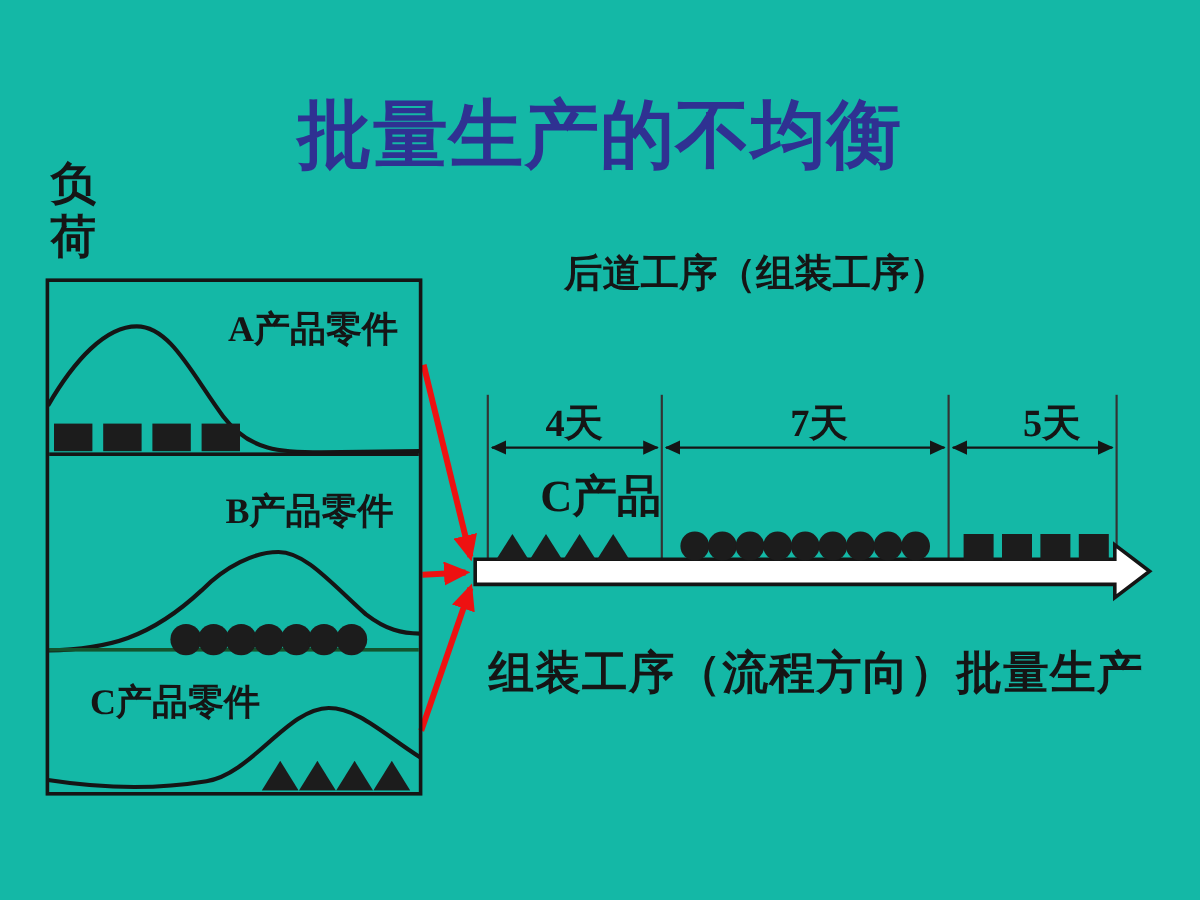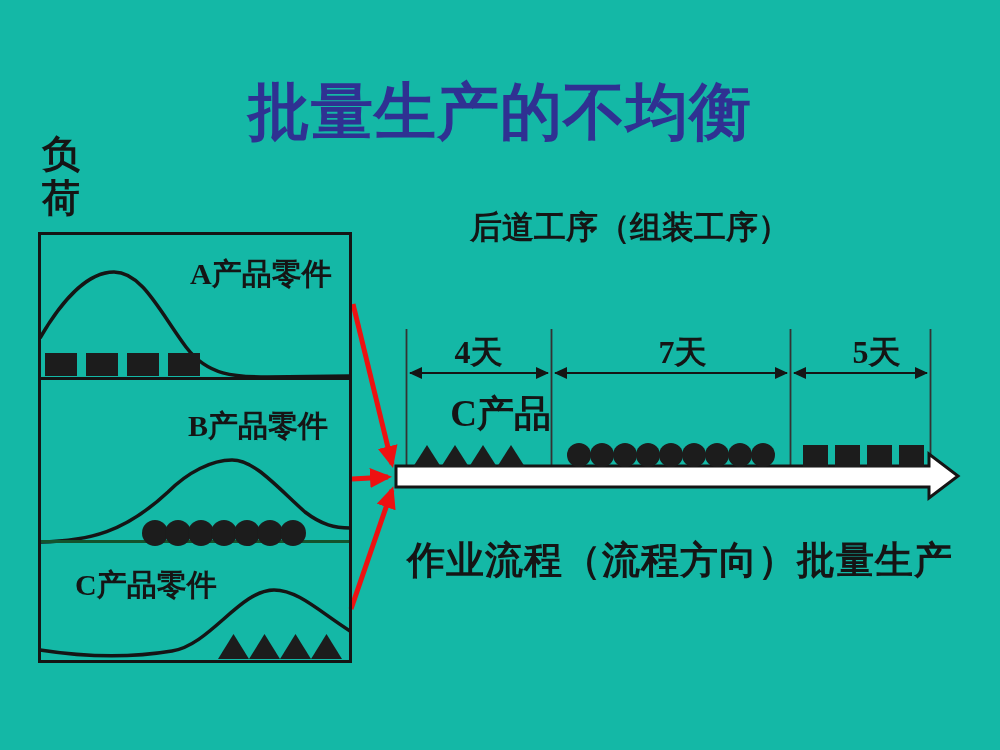--- a/index.html
+++ b/index.html
@@ -123,15 +123,15 @@
   <div class="abs duration seg1 htext">4天</div>
   <div class="abs duration seg2 htext">7天</div>
   <div class="abs duration seg3 htext">5天</div>
 
   <div class="abs product seg1 htext">C产品</div>
 
   <div class="tl-row tl-tri"><span class="shape triangle"></span><span class="shape triangle"></span><span class="shape triangle"></span><span class="shape triangle"></span></div>
   <div class="tl-row tl-circ"><span class="shape circle"></span><span class="shape circle"></span><span class="shape circle"></span><span class="shape circle"></span><span class="shape circle"></span><span class="shape circle"></span><span class="shape circle"></span><span class="shape circle"></span><span class="shape circle"></span></div>
   <div class="tl-row tl-sq"><span class="shape square"></span><span class="shape square"></span><span class="shape square"></span><span class="shape square"></span></div>
 
-  <div class="abs flow-label htext">作业流程（流程方向）批量生产</div>
+  <div class="abs flow-label htext">组装工序（流程方向）批量生产</div>
 
 </div>
 
 </body></html>

